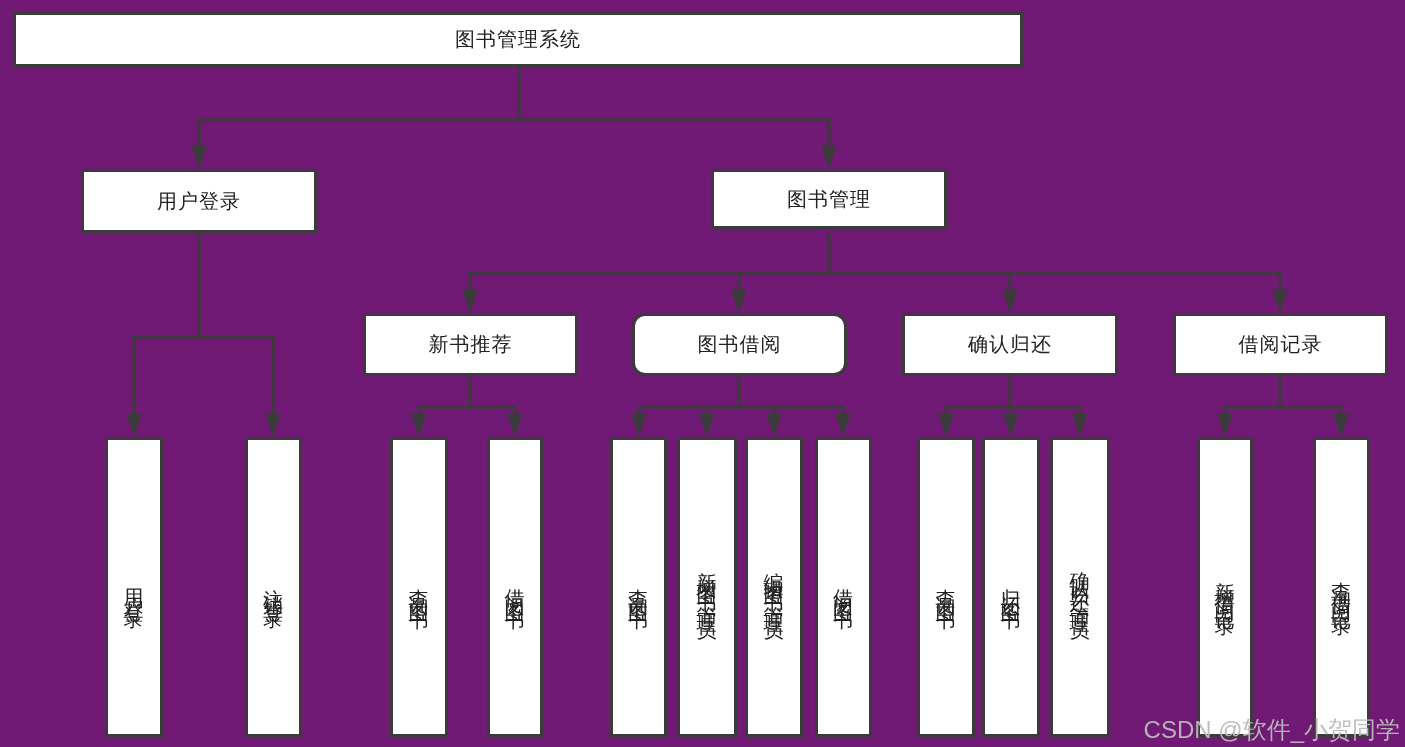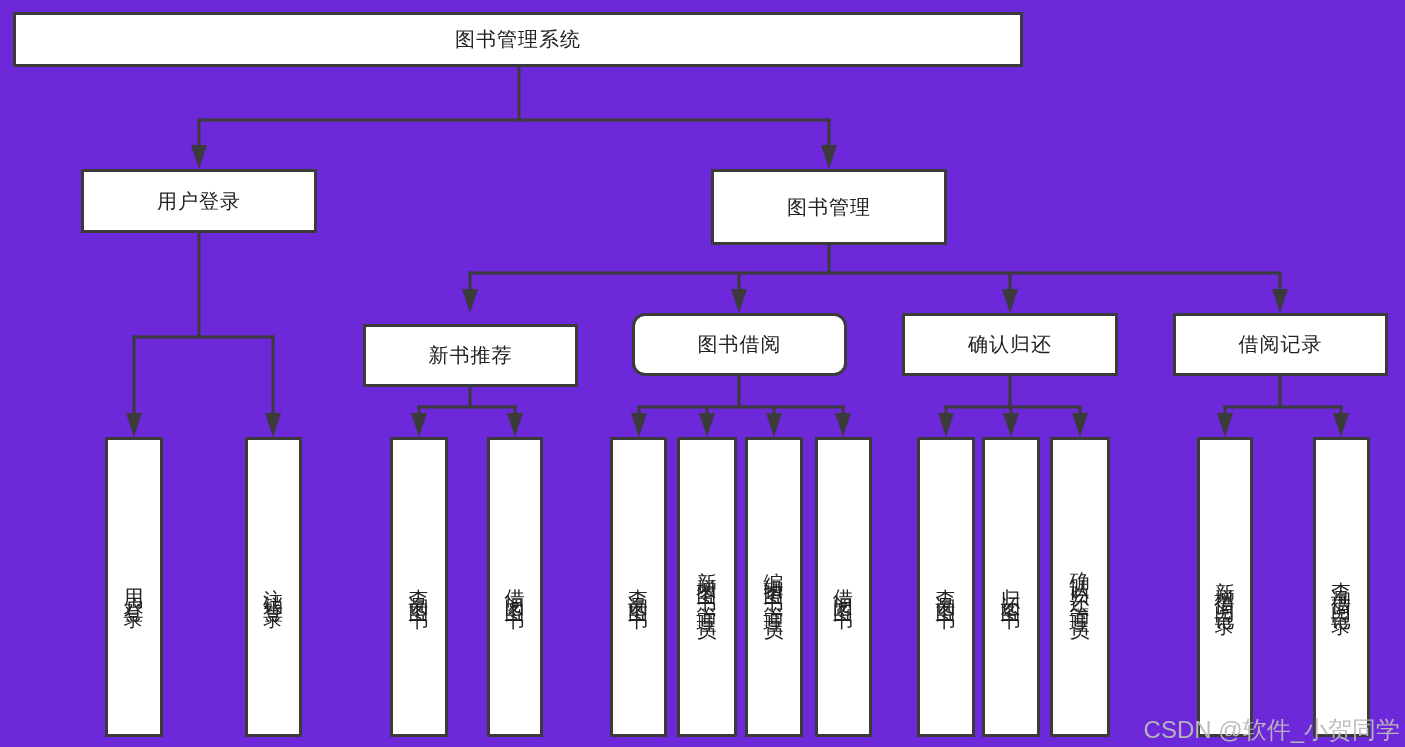--- a/index.html
+++ b/index.html
@@ -1,19 +1,19 @@
 <!DOCTYPE html>
 <html><head>
 <meta charset="utf-8">
 <style>
   html,body { margin:0; padding:0; background:#ffffff; }
   #canvas {
     position:relative;
     width:1405px; height:747px;
-    background:#6d28d9;
+    background:#701a75;
     overflow:hidden;
     font-family:"Liberation Sans","DejaVu Sans",sans-serif;
   }
   #connectors { position:absolute; left:0; top:0; width:1405px; height:747px; }
   .box {
     position:absolute;
     background:#ffffff;
     border:3px solid #3b3b3b;
     box-sizing:border-box;
     display:flex; align-items:center; justify-content:center;
@@ -109,25 +109,25 @@
     </g>
   </svg>
 
   <div class="box" style="left:13px; top:12px; width:1010px; height:55px;">
     <span class="h-label">图书管理系统</span>
   </div>
 
   <div class="box" style="left:81px; top:169px; width:236px; height:64px;">
     <span class="h-label">用户登录</span>
   </div>
-  <div class="box" style="left:711px; top:169px; width:236px; height:76px;">
+  <div class="box" style="left:711px; top:169px; width:236px; height:60px;">
     <span class="h-label">图书管理</span>
   </div>
 
-  <div class="box" style="left:363px; top:324px; width:215px; height:63px;">
+  <div class="box" style="left:363px; top:313px; width:215px; height:63px;">
     <span class="h-label">新书推荐</span>
   </div>
   <div class="box" style="left:632px; top:313px; width:215px; height:63px;border-radius:13px;">
     <span class="h-label">图书借阅</span>
   </div>
   <div class="box" style="left:902px; top:313px; width:216px; height:63px;">
     <span class="h-label">确认归还</span>
   </div>
   <div class="box" style="left:1173px; top:313px; width:215px; height:63px;font-family:Liberation Serif, serif;">
     <span class="h-label">借阅记录</span>

